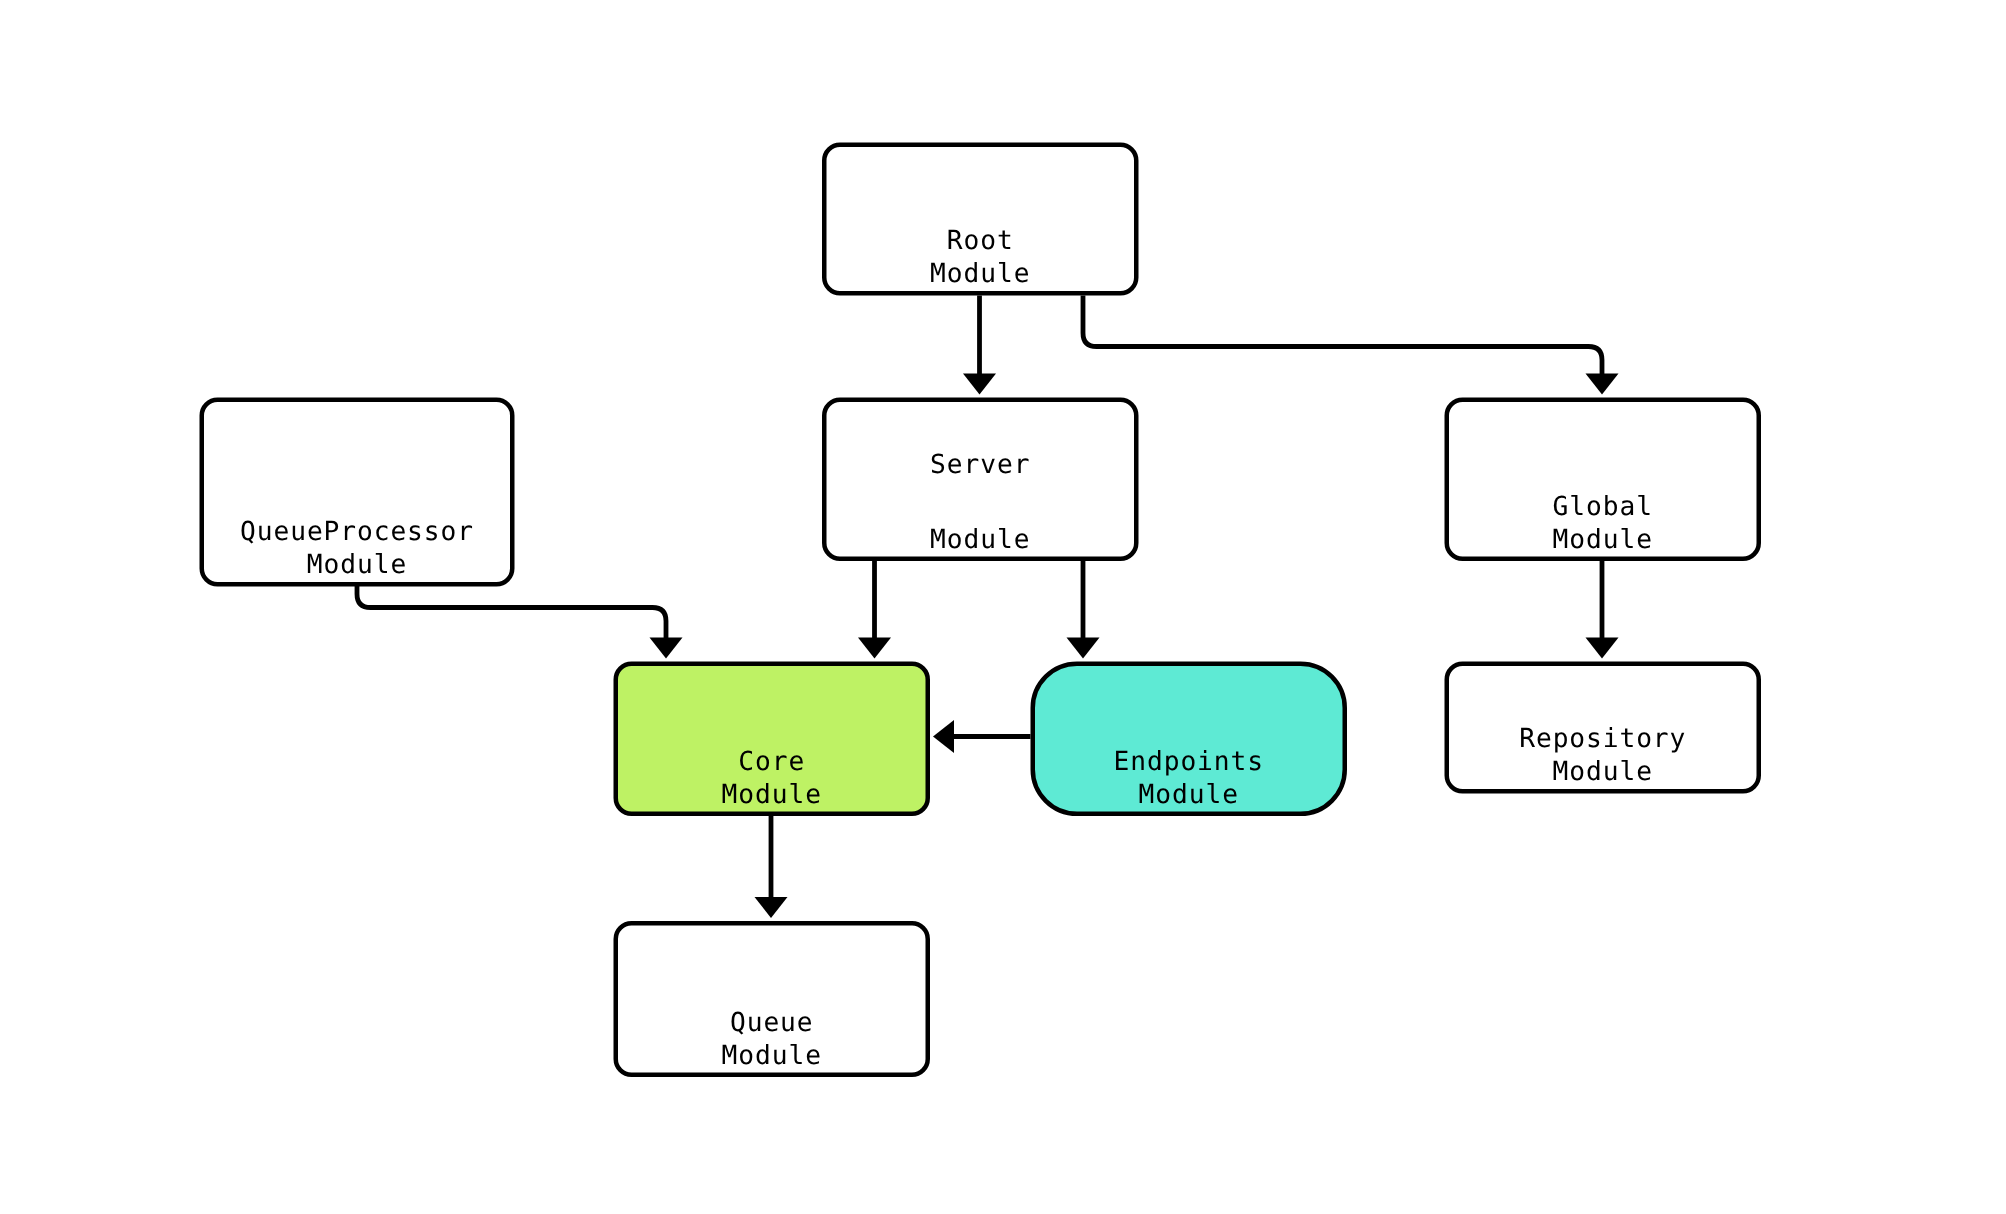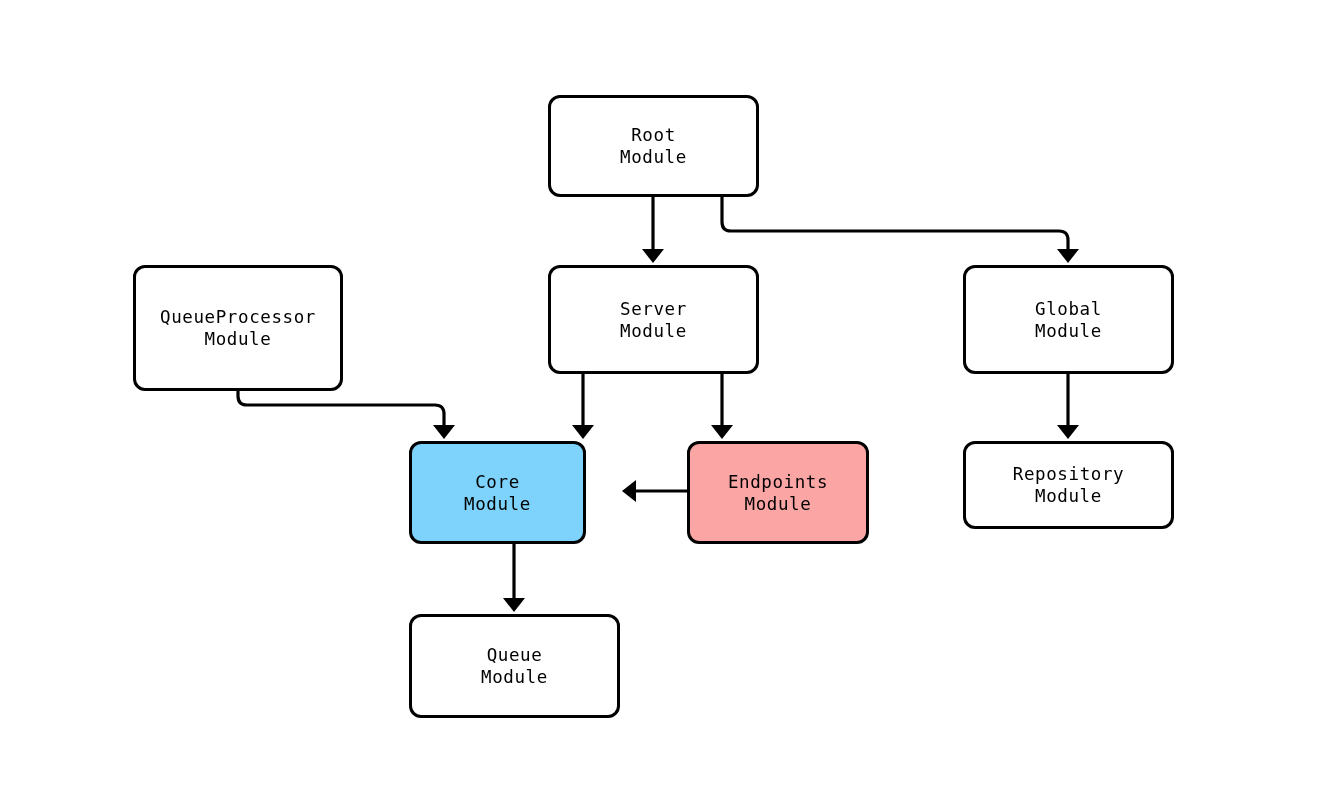--- a/index.html
+++ b/index.html
@@ -24,21 +24,21 @@
   }
   .node {
     position: absolute;
     box-sizing: border-box;
     background: #ffffff;
     border: 3.2px solid #000000;
     border-radius: 12px;
     display: flex;
     flex-direction: column;
     align-items: center;
-    justify-content: center;
+    justify-content: flex-end;
     z-index: 2;
   }
   .node-line {
     font-size: 17.5px;
     line-height: 22px;
     color: #000000;
     letter-spacing: 0.6px;
     white-space: pre;
     text-align: center;
   }
@@ -85,33 +85,33 @@
 
   <div id="node-layer">
       <div class="node" style="left: 548px; top: 95px; width: 211px; height: 102px; border-color: rgb(0, 0, 0); background: rgb(255, 255, 255);">
         <div class="node-line">Root</div>
         <div class="node-line">Module</div>
       </div>
       <div class="node" style="left: 133px; top: 265px; width: 210px; height: 126px; border-color: rgb(0, 0, 0); background: rgb(255, 255, 255);">
         <div class="node-line">QueueProcessor</div>
         <div class="node-line">Module</div>
       </div>
-      <div class="node" style="left: 548px; top: 265px; width: 211px; height: 109px; border-color: rgb(0, 0, 0); background: rgb(255, 255, 255);">
+      <div class="node" style="left: 548px; top: 265px; width: 211px; height: 109px; border-color: rgb(0, 0, 0); background: rgb(255, 255, 255); gap: 28px;">
         <div class="node-line">Server</div>
         <div class="node-line">Module</div>
       </div>
       <div class="node" style="left: 963px; top: 265px; width: 211px; height: 109px; border-color: rgb(0, 0, 0); background: rgb(255, 255, 255);">
         <div class="node-line">Global</div>
         <div class="node-line">Module</div>
       </div>
-      <div class="node" style="left: 409px; top: 441px; width: 177px; height: 103px; border-color: rgb(0, 0, 0); background: #7dd3fc;">
+      <div class="node" style="left: 409px; top: 441px; width: 211px; height: 103px; border-color: rgb(0, 0, 0); background: #bef264;">
         <div class="node-line">Core</div>
         <div class="node-line">Module</div>
       </div>
-      <div class="node" style="left: 687px; top: 441px; width: 182px; height: 103px; border-color: rgb(0, 0, 0); background: #fca5a5;">
+      <div class="node" style="left: 687px; top: 441px; width: 211px; height: 103px; border-color: rgb(0, 0, 0); background: #5eead4; border-radius: 31px;">
         <div class="node-line">Endpoints</div>
         <div class="node-line">Module</div>
       </div>
       <div class="node" style="left: 963px; top: 441px; width: 211px; height: 88px; border-color: rgb(0, 0, 0); background: rgb(255, 255, 255);">
         <div class="node-line">Repository</div>
         <div class="node-line">Module</div>
       </div>
       <div class="node" style="left: 409px; top: 614px; width: 211px; height: 104px; border-color: rgb(0, 0, 0); background: rgb(255, 255, 255);">
         <div class="node-line">Queue</div>
         <div class="node-line">Module</div>

